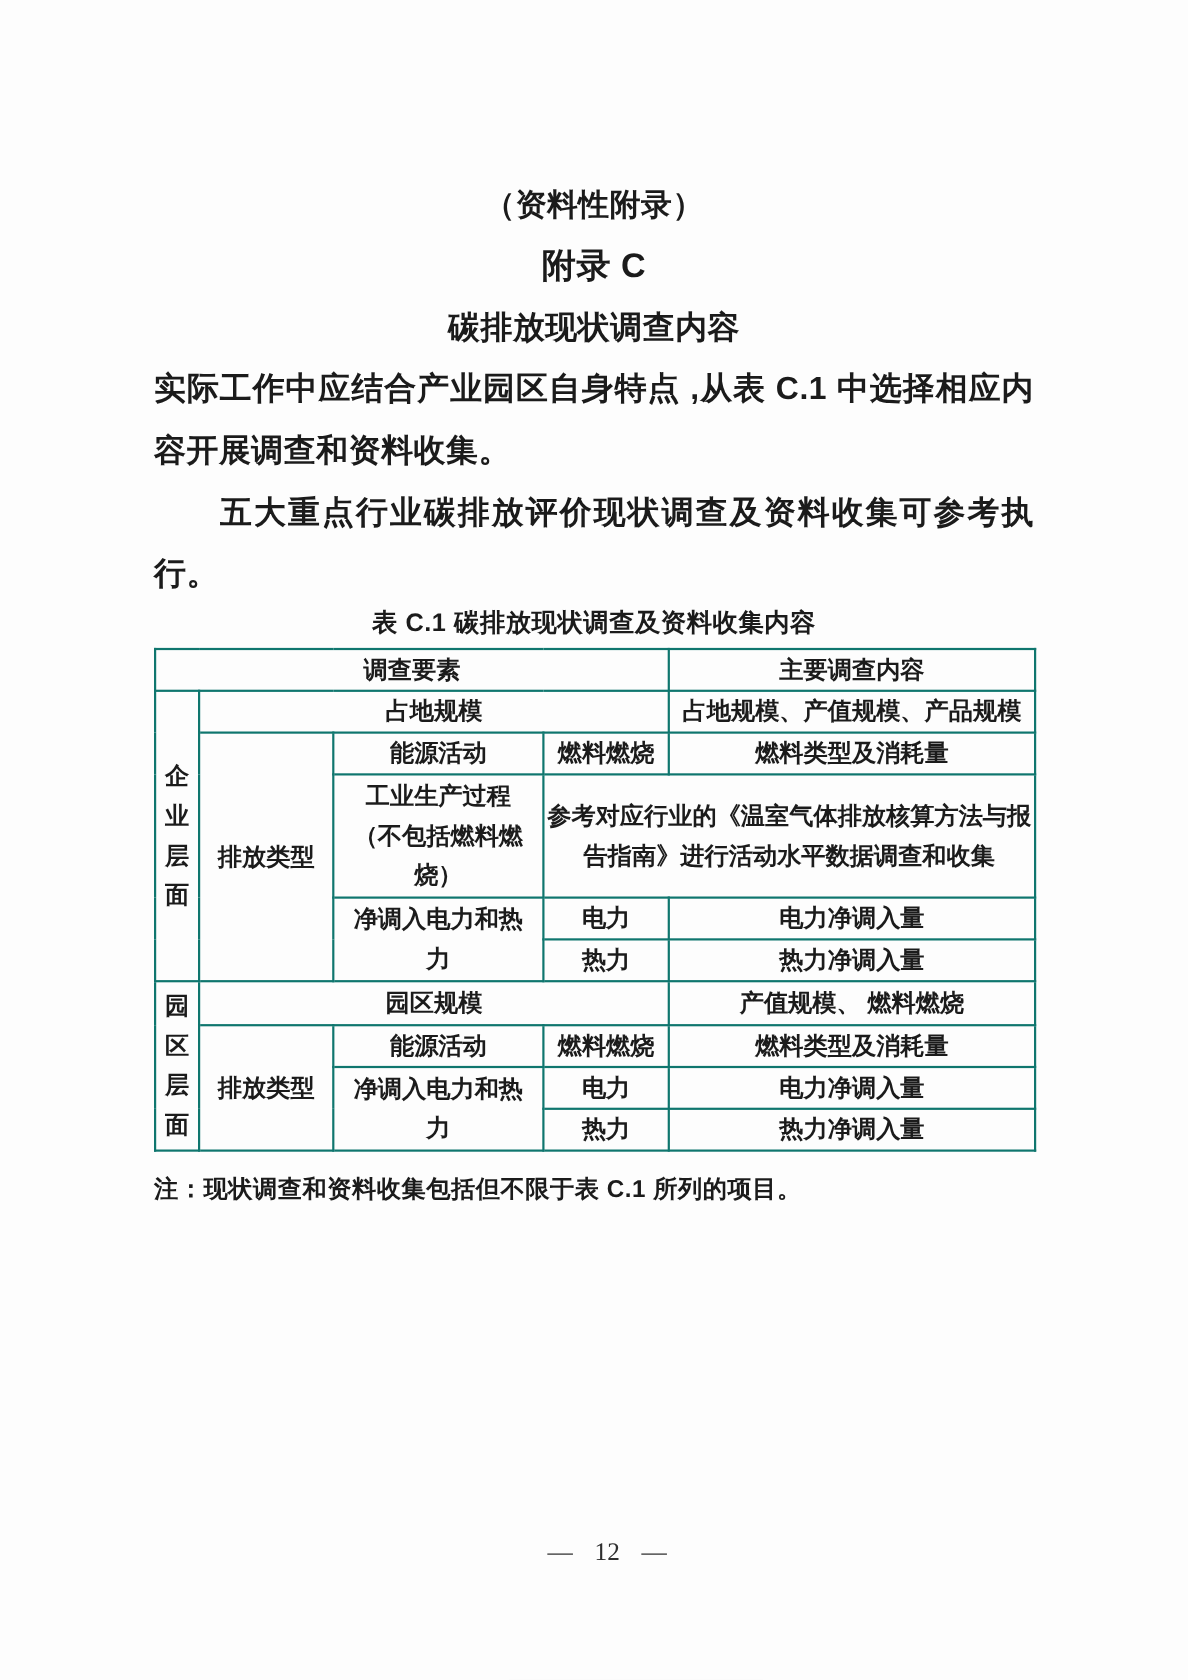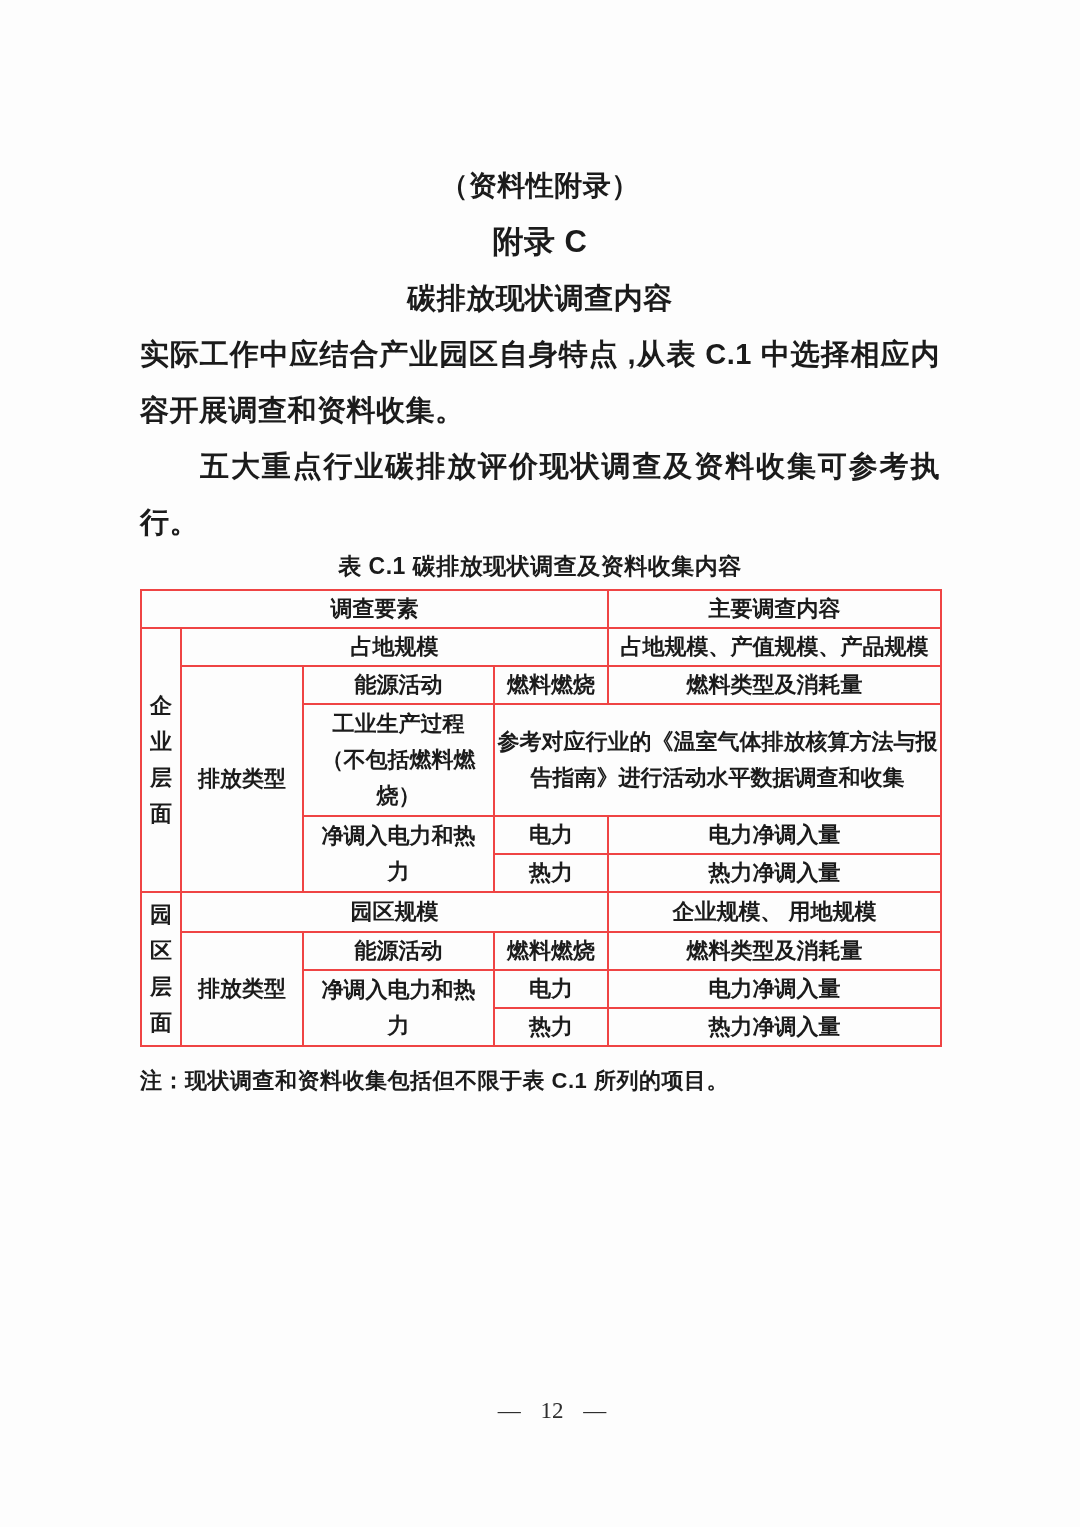--- a/index.html
+++ b/index.html
@@ -31,21 +31,21 @@
     font-size:23px; font-weight:600;
     text-align:center; letter-spacing:0.5px;
   }
   table.survey{
     border-collapse:collapse;
     table-layout:fixed;
     width:800px;
     margin-top:2px;
   }
   table.survey td{
-    border:2px solid #ef4444;
+    border:2px solid #0f766e;
     text-align:center;
     vertical-align:middle;
     font-size:22px;
     font-weight:600;
     padding:0 2px;
     line-height:36px;
     overflow:hidden;
   }
   td.vlabel{ line-height:38px; padding:0; }
   td.bigcell{ line-height:48px; }
@@ -128,21 +128,21 @@
           <td>电力</td>
           <td>电力净调入量</td>
         </tr>
         <tr class="h38">
           <td>热力</td>
           <td>热力净调入量</td>
         </tr>
         <tr class="h40">
           <td rowspan="4" class="vlabel">园<br>区<br>层<br>面</td>
           <td colspan="3">园区规模</td>
-          <td>企业规模、 用地规模</td>
+          <td>产值规模、 燃料燃烧</td>
         </tr>
         <tr class="h38">
           <td rowspan="3">排放类型</td>
           <td>能源活动</td>
           <td>燃料燃烧</td>
           <td>燃料类型及消耗量</td>
         </tr>
         <tr class="h38">
           <td rowspan="2" class="mlcell">净调入电力和热<br>力</td>
           <td>电力</td>

